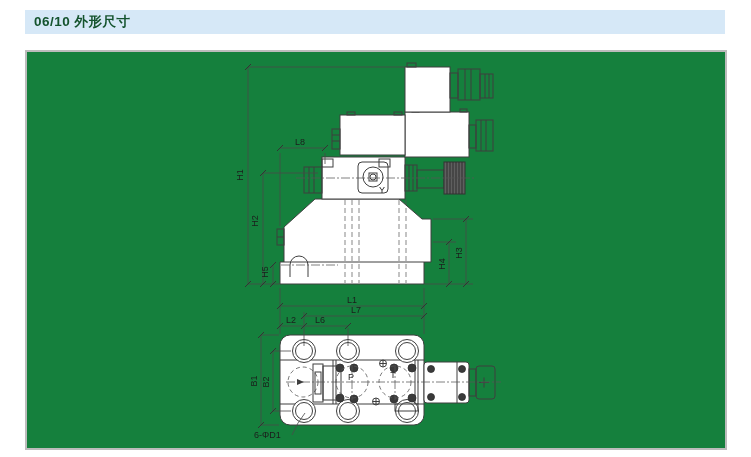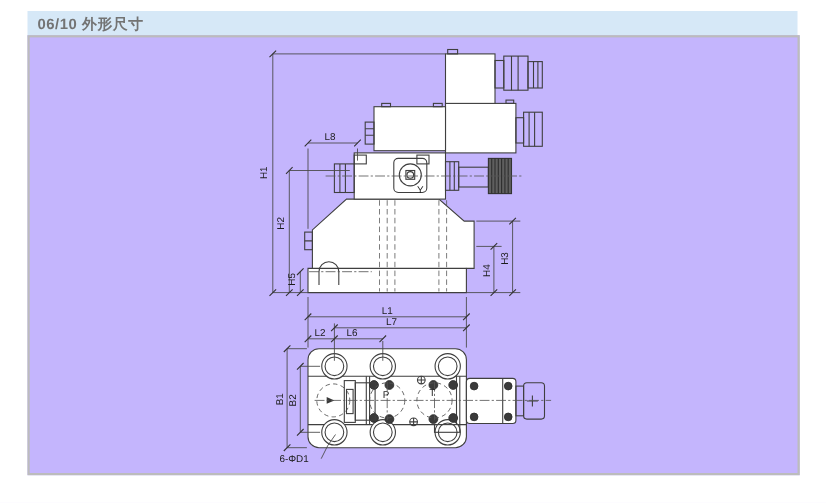--- a/index.html
+++ b/index.html
@@ -5,25 +5,25 @@
   html,body{margin:0;padding:0;background:#ffffff;}
   .page{
     position:relative;width:751px;height:457px;background:#ffffff;overflow:hidden;
     font-family:"Liberation Sans","DejaVu Sans",sans-serif;
   }
   .header-bar{
     position:absolute;left:25px;top:10px;width:700px;height:24px;
     background:#d6e8f7;display:flex;align-items:center;
   }
   .header-bar .title{
-    padding-left:9px;font-size:13.5px;font-weight:700;color:#737373;letter-spacing:.5px;
+    padding-left:9px;font-size:13.5px;font-weight:700;color:#14532d;letter-spacing:.5px;
   }
   .panel{
-    position:absolute;left:25px;top:32px;width:698px;height:396px;
-    border:2px solid #bcbcbc;background:#c4b5fd;box-sizing:content-box;
+    position:absolute;left:25px;top:50px;width:698px;height:396px;
+    border:2px solid #bcbcbc;background:#15803d;box-sizing:content-box;
   }
   .panel svg{display:block;}
   
   .ln{stroke:#3f3f3f;stroke-width:1;fill:none;}
   .solid{stroke:#3f3f3f;stroke-width:1;fill:#ffffff;}
   .dark{stroke:#2e2e2e;stroke-width:.8;fill:#3a3a3a;}
   .dashed{stroke:#555;stroke-width:.7;fill:none;stroke-dasharray:5 3;}
   .dashcirc{stroke:#555;stroke-width:.8;fill:none;stroke-dasharray:4 3;}
   .cline{stroke:#555;stroke-width:.75;fill:none;stroke-dasharray:9 2 2 2;}
   .dim{stroke:#4a4a4a;stroke-width:.8;fill:none;}

